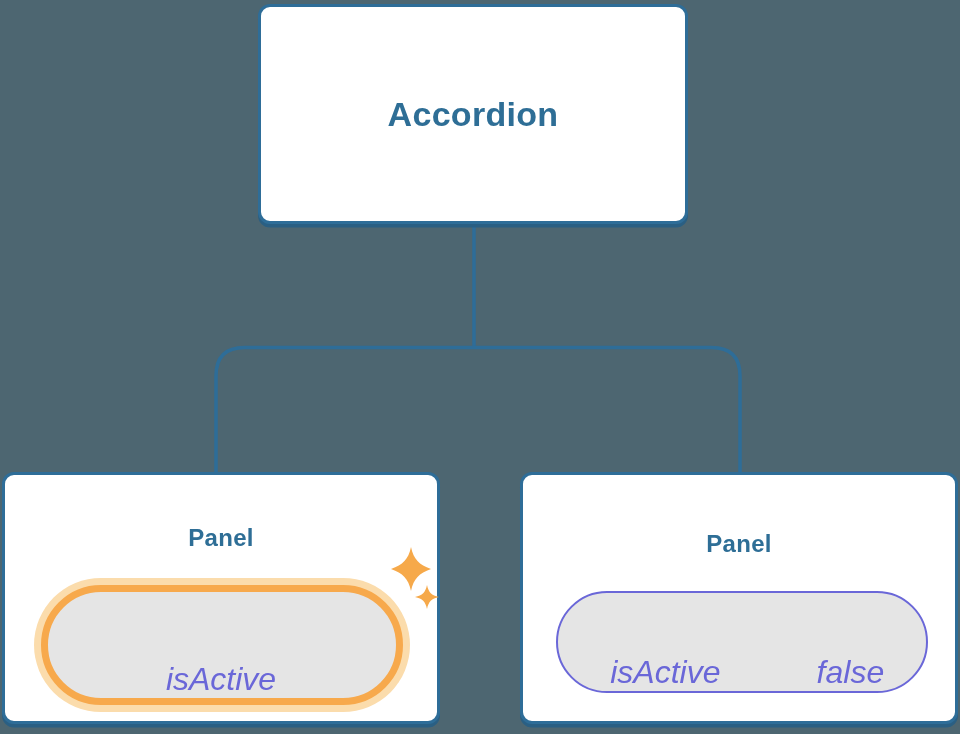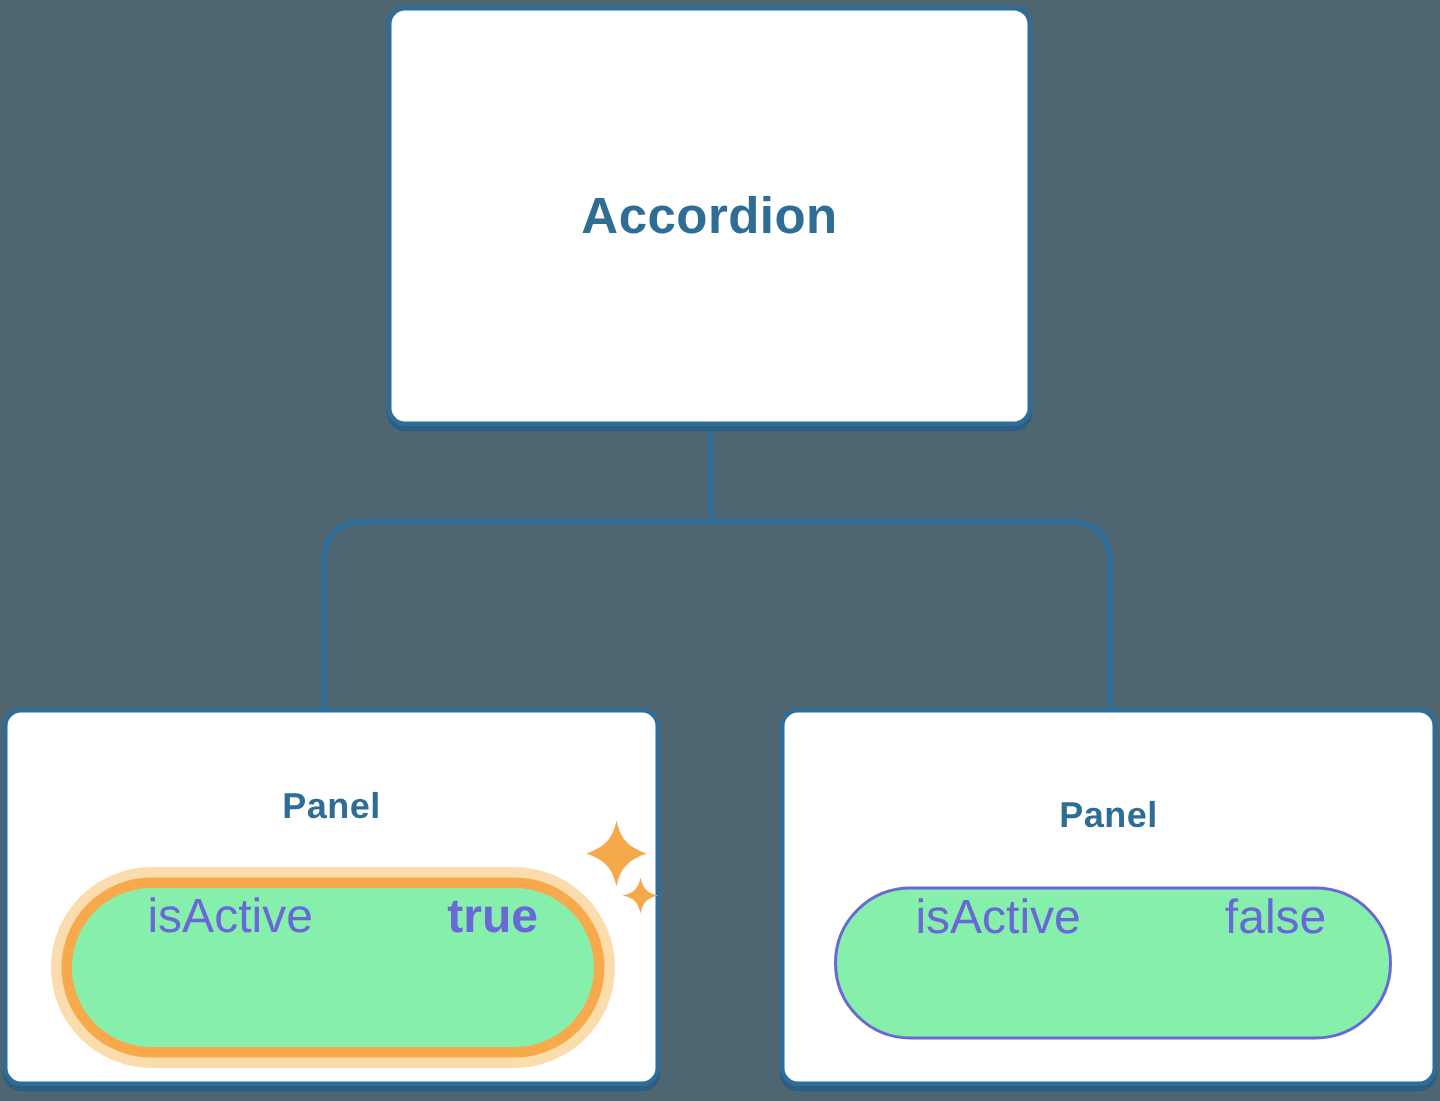--- a/index.html
+++ b/index.html
@@ -28,21 +28,21 @@
   }
   .node {
     position: absolute;
     background: var(--node-bg, #FFFFFF);
     border: 3px solid var(--line-blue, #2E6D98);
     border-radius: 12px;
     box-shadow: 0 3.5px 0 var(--shadow-blue, #2A5F83);
   }
   .node-root {
     left: 258px; top: 4px;
-    width: 430px; height: 280px;
+    width: 430px; height: 220px;
     display: flex;
     align-items: center;
     justify-content: center;
   }
   .node-title {
     color: var(--text-blue, #2E6E96);
     font-size: 34px;
     font-weight: 600;
     letter-spacing: 0.3px;
   }
@@ -61,23 +61,24 @@
     font-weight: 600;
     line-height: 34px;
     letter-spacing: 0.3px;
   }
   .node-panel-left  .panel-title { top: 46px; }
   .node-panel-right .panel-title { top: 52px; }
 
   .state-pill {
     position: absolute;
     display: flex;
-    align-items: flex-start;
-    background: #86efac;
+    align-items: flex-end;
+    background: #e5e5e5;
     overflow: hidden;
+    font-style: italic;
   }
   .pill-active {
     left: 36px; top: 110px;
     width: 362px; height: 120px;
     border: 7px solid var(--orange, #F7A94C);
     border-radius: 60px;
     box-shadow: 0 0 0 7px var(--orange-halo, #FBDCAC);
   }
   .pill-inactive {
     left: 33px; top: 116px;
@@ -122,21 +123,20 @@
   <div class="node node-root">
     <div class="node-title">Accordion</div>
   </div>
 
   <div class="node node-panel node-panel-left">
     <div class="panel-title">Panel</div>
 
     <div class="state-pill pill-active">
       <div class="pill-cell cell-name">isActive</div>
       <div class="pill-divider"></div>
-      <div class="pill-cell cell-value">true</div>
     </div>
 
     <div class="sparkle sparkle-big">
       <svg viewBox="0 0 40 44" width="40" height="44">
         <path d="M20 0 C22.8 12.6 28 17.6 40 22 C28 26.4 22.8 31.4 20 44 C17.2 31.4 12 26.4 0 22 C12 17.6 17.2 12.6 20 0 Z"></path>
       </svg>
     </div>
     <div class="sparkle sparkle-small">
       <svg viewBox="0 0 24 24" width="24" height="24">
         <path d="M12 0 C13.7 7.6 16.4 10.3 24 12 C16.4 13.7 13.7 16.4 12 24 C10.3 16.4 7.6 13.7 0 12 C7.6 10.3 10.3 7.6 12 0 Z"></path>

